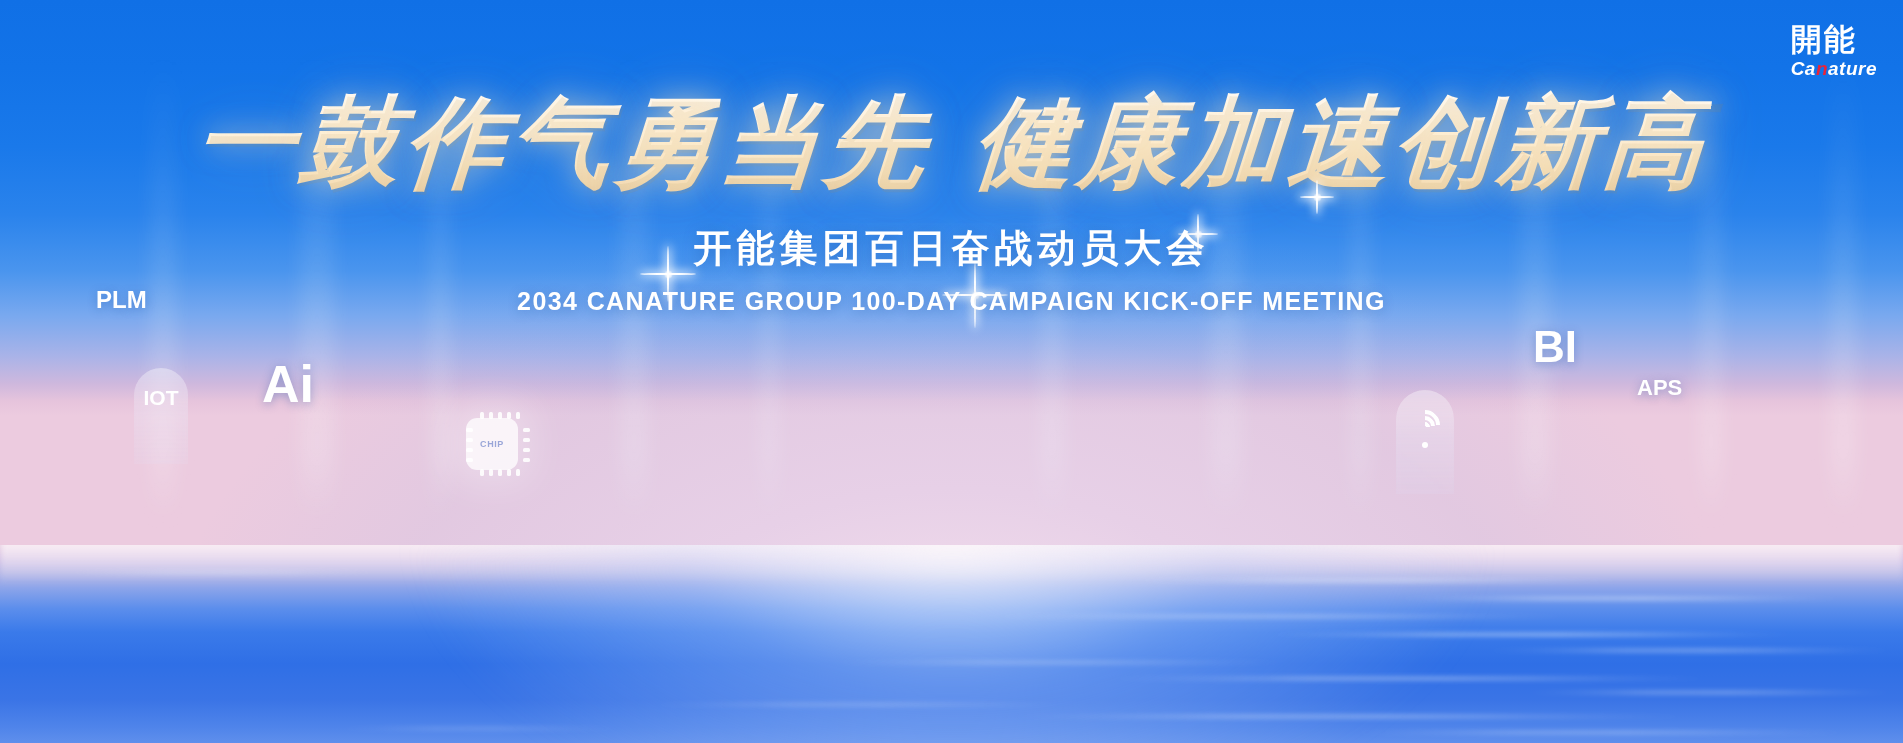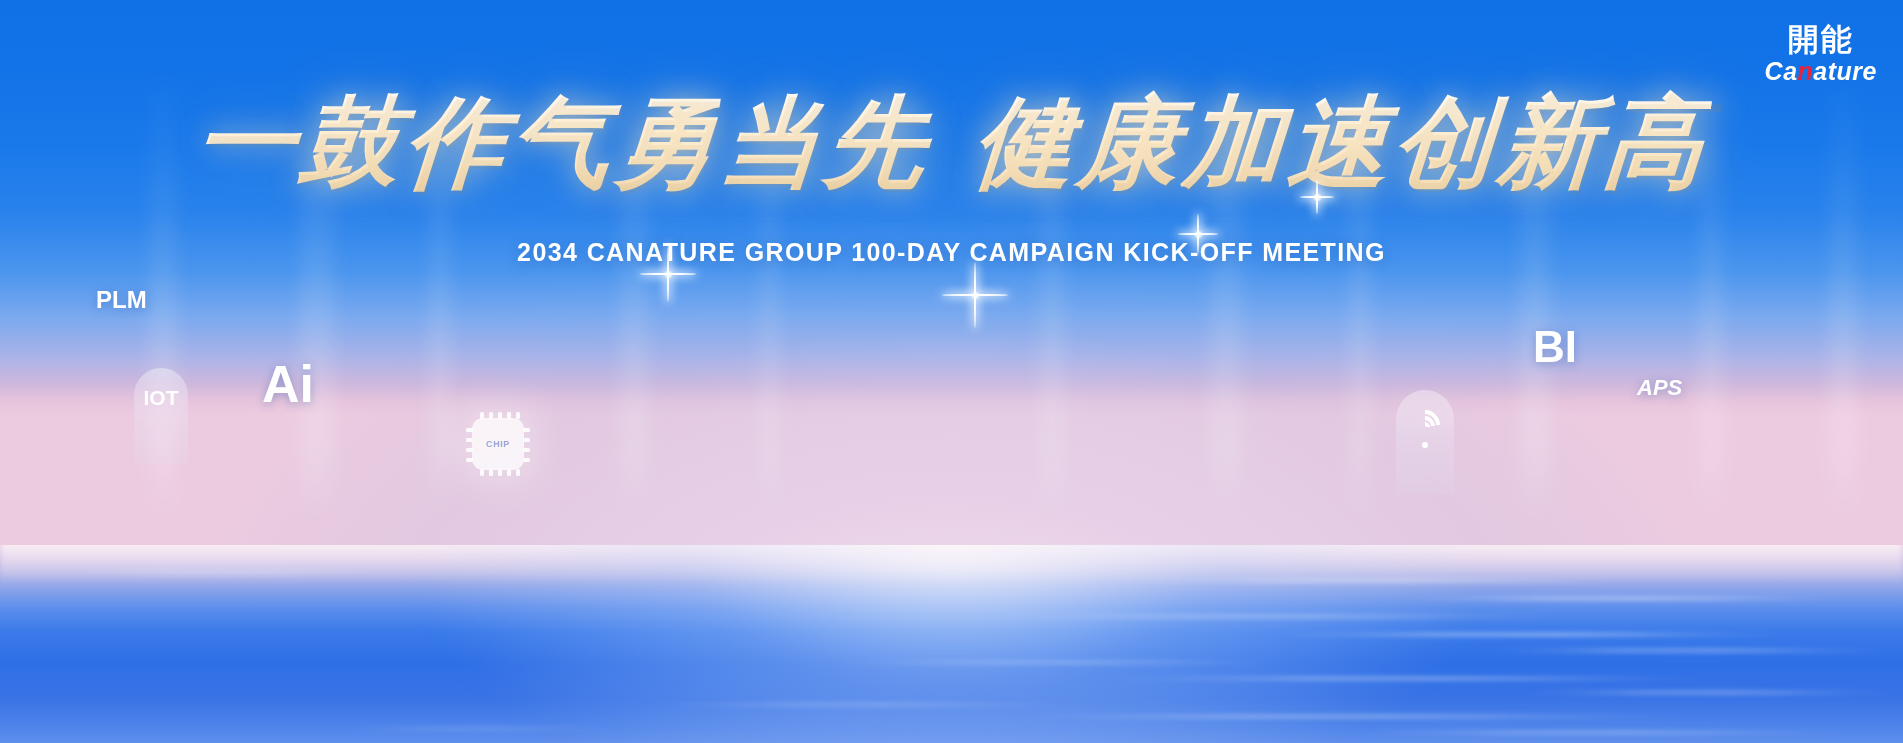--- a/index.html
+++ b/index.html
@@ -102,33 +102,32 @@
     background: linear-gradient(to right, rgba(255,255,255,0) 0%, rgba(255,255,255,0.75) 35%, rgba(255,255,255,0.85) 55%, rgba(255,255,255,0) 100%);
     filter: blur(2.5px);
     border-radius: 50%;
   }
 
   
   .logo {
     position: absolute;
     top: 24px;
     right: 26px;
-    text-align: center;
     line-height: 1;
   }
   .logo-cn {
     font-size: 31px;
     font-weight: 700;
     color: #ffffff;
     letter-spacing: 2px;
     font-family: "DejaVu Sans", "Liberation Sans", sans-serif;
   }
   .logo-en {
     margin-top: 4px;
-    font-size: 25px;
+    font-size: 19px;
     font-weight: 700;
     font-style: italic;
     color: #ffffff;
     letter-spacing: 0.5px;
     font-family: "Liberation Sans", sans-serif;
   }
   .logo-en .accent { color: #e8243a; }
 
   
   .headline-wrap {
@@ -346,29 +345,30 @@
       </div>
       <div class="sparkle" style="left: 942px; top: 262px; width: 66px; height: 66px;">
         <div class="core"></div>
       </div>
       <div class="sparkle" style="left: 1300px; top: 180px; width: 34px; height: 34px;">
         <div class="core"></div>
       </div>
     </div>
 
   <div class="sub-wrap">
+    <div class="sub-cn">开能集团百日奋战动员大会</div>
     <div class="sub-en">2034 CANATURE GROUP 100-DAY CAMPAIGN KICK-OFF MEETING</div>
   </div>
 
   <div id="badges">
       <div class="badge halo" style="left: 96px; top: 286px; font-size: 24px;">PLM</div>
       <div class="pill" style="left: 134px; top: 368px; width: 54px; height: 96px; font-size: 21px; padding-top: 18px;">IOT</div>
       <div class="badge halo" style="left: 262px; top: 354px; font-size: 52px;">Ai</div>
       <div style="position: absolute; left: 463px; top: 409px; width: 70px; height: 70px;">
-        <div class="chip-card" style="left: 9px; top: 9px;">
+        <div class="chip-card" style="left: 3px; top: 9px;">
           <span class="chip-label">CHIP</span>
         </div>
         <div class="chip-pin v" style="left: 17px; top: 3px;"></div>
         <div class="chip-pin v" style="left: 17px; top: 60px;"></div>
         <div class="chip-pin v" style="left: 26px; top: 3px;"></div>
         <div class="chip-pin v" style="left: 26px; top: 60px;"></div>
         <div class="chip-pin v" style="left: 35px; top: 3px;"></div>
         <div class="chip-pin v" style="left: 35px; top: 60px;"></div>
         <div class="chip-pin v" style="left: 44px; top: 3px;"></div>
         <div class="chip-pin v" style="left: 44px; top: 60px;"></div>
@@ -383,16 +383,16 @@
         <div class="chip-pin h" style="left: 3px; top: 49px;"></div>
         <div class="chip-pin h" style="left: 60px; top: 49px;"></div>
       </div>
       <div class="pill wifi-pill" style="left: 1396px; top: 390px; width: 58px; height: 104px;">
         <div class="wifi-arc" style="width: 30px; height: 30px; left: 14px; top: 20px; transform: rotate(45deg);"></div>
         <div class="wifi-arc" style="width: 20px; height: 20px; left: 19px; top: 26px; transform: rotate(45deg);"></div>
         <div class="wifi-arc" style="width: 10px; height: 10px; left: 24px; top: 32px; transform: rotate(45deg);"></div>
         <div style="position: absolute; width: 6px; height: 6px; border-radius: 50%; background: rgb(255, 255, 255); left: 26px; top: 52px;"></div>
       </div>
       <div class="badge halo" style="left: 1533px; top: 322px; font-size: 44px;">BI</div>
-      <div class="badge halo" style="left: 1637px; top: 375px; font-size: 22px; font-style: italic;">APS</div>
+      <div class="badge halo" style="left: 1637px; top: 375px; font-size: 22px;">APS</div>
     </div>
 
 </div>
 
 </body></html>

